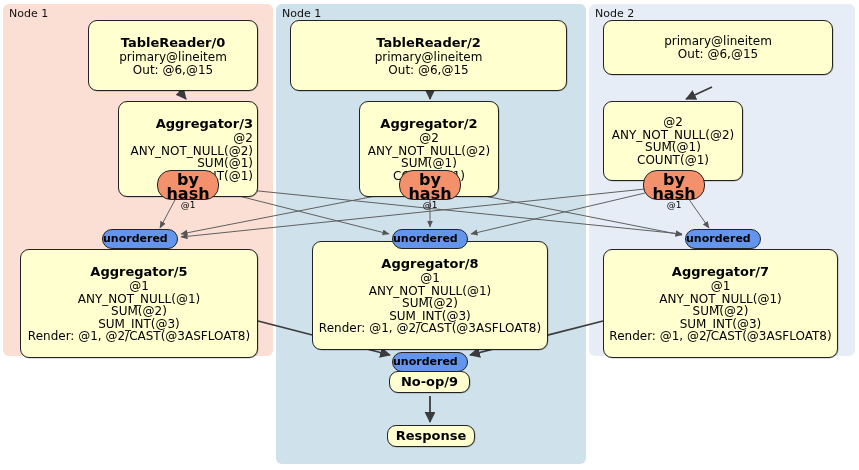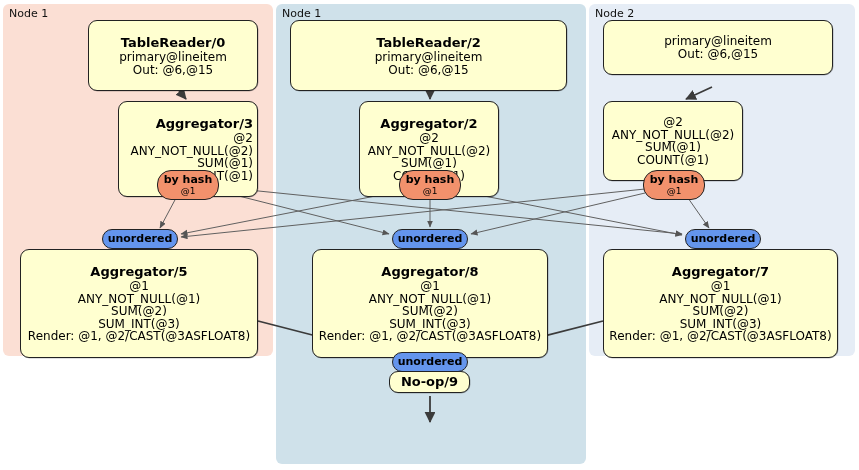--- a/index.html
+++ b/index.html
@@ -7,24 +7,24 @@
           font-family:"DejaVu Sans","Liberation Sans",sans-serif;color:#000;overflow:hidden;}
   .region{position:absolute;border-radius:6px;z-index:0;}
   .region-label{position:absolute;top:3px;left:6px;font-size:11px;color:#111;}
   .edges{position:absolute;left:0;top:0;z-index:1;}
   .pbox{position:absolute;z-index:2;box-sizing:border-box;background:#ffffd0;border:1px solid #222;
         border-radius:9px;text-align:center;padding:14px 4px;box-shadow:0.5px 0.5px 0 rgba(0,0,0,0.25);}
   .ptitle{font-size:13px;font-weight:bold;line-height:16px;white-space:nowrap;}
   .pline{font-size:12px;line-height:12.6px;white-space:nowrap;}
   .router{position:absolute;z-index:3;box-sizing:border-box;width:62px;height:30px;background:#f2916c;
           border:1px solid #222;border-radius:14px;text-align:center;}
-  .router-label{font-size:11px;font-weight:bold;line-height:14px;margin-top:2px;}
+  .router-label{font-size:16px;font-weight:bold;line-height:14px;margin-top:2px;}
   .router-detail{font-size:9px;line-height:9px;}
   .sync{position:absolute;z-index:3;box-sizing:border-box;width:76px;height:20px;background:#6495ed;
-        border:1px solid #222;border-radius:11px;text-align:center;font-size:11px;font-weight:bold;line-height:18px;}
+        border:1px solid #222;border-radius:11px;font-size:11px;font-weight:bold;line-height:18px;}
   .tbox{padding:2px 4px;}
 </style>
 </head>
 <body>
 
 <div class="canvas">
 
   <div class="region" style="left:3px;top:4px;width:270px;height:352px;background:#fbdfd4;">
     <div class="region-label">Node 1</div>
   </div>
@@ -128,21 +128,21 @@
   </div>
 
   <div class="pbox" style="left:20px;top:249px;width:238px;">
     <div class="ptitle">Aggregator/5</div>
     <div class="pline">@1</div>
     <div class="pline">ANY_NOT_NULL(@1)</div>
     <div class="pline">SUM(@2)</div>
     <div class="pline">SUM_INT(@3)</div>
     <div class="pline">Render: @1, @2/CAST(@3ASFLOAT8)</div>
   </div>
-  <div class="pbox" style="left:312px;top:249px;width:236px;">
+  <div class="pbox" style="left:312px;top:241px;width:236px;">
     <div class="ptitle">Aggregator/8</div>
     <div class="pline">@1</div>
     <div class="pline">ANY_NOT_NULL(@1)</div>
     <div class="pline">SUM(@2)</div>
     <div class="pline">SUM_INT(@3)</div>
     <div class="pline">Render: @1, @2/CAST(@3ASFLOAT8)</div>
   </div>
   <div class="pbox" style="left:603px;top:249px;width:235px;">
     <div class="ptitle">Aggregator/7</div>
     <div class="pline">@1</div>
@@ -151,14 +151,17 @@
     <div class="pline">SUM_INT(@3)</div>
     <div class="pline">Render: @1, @2/CAST(@3ASFLOAT8)</div>
   </div>
 
   <div class="sync" style="left:392px;top:352px;">
     <span>unordered</span>
   </div>
   <div class="pbox tbox" style="left:389px;top:371px;width:81px;">
     <div class="ptitle">No-op/9</div>
   </div>
+  <div class="pbox tbox" style="left:387px;top:425px;width:88px;">
+    <div class="ptitle">Response</div>
+  </div>
 
 </div>
 
 </body></html>

